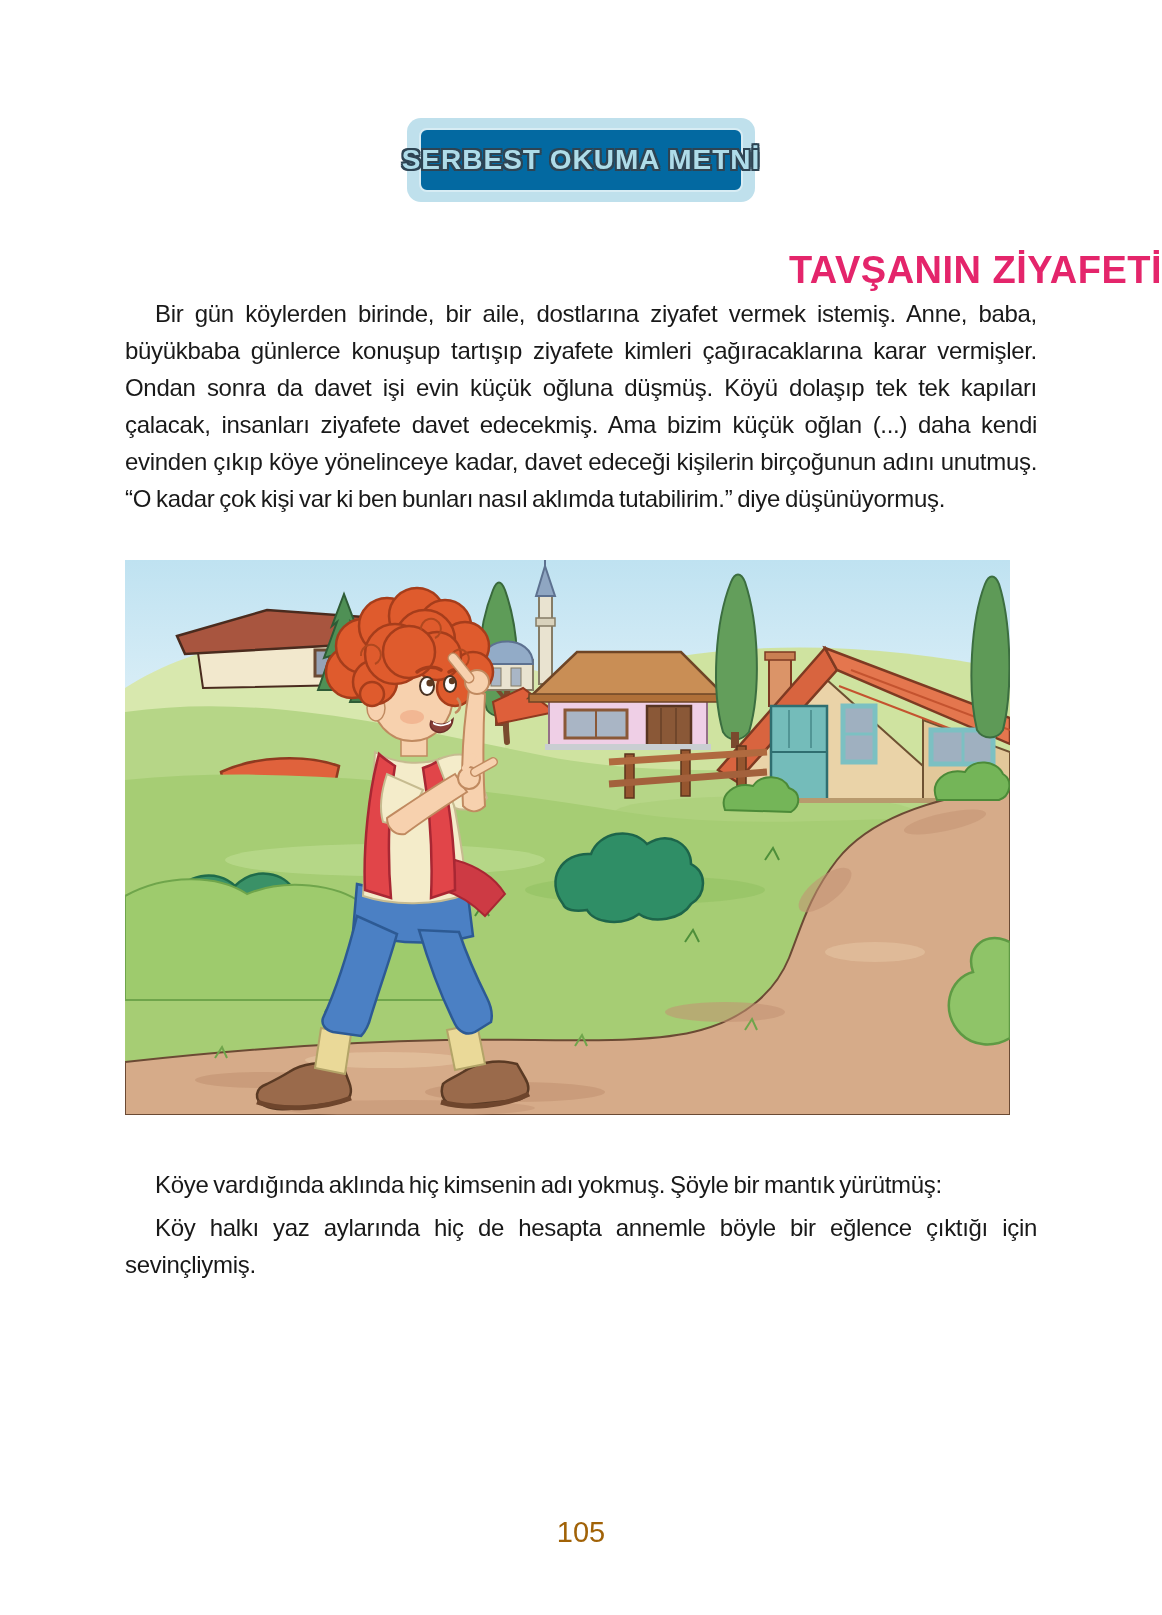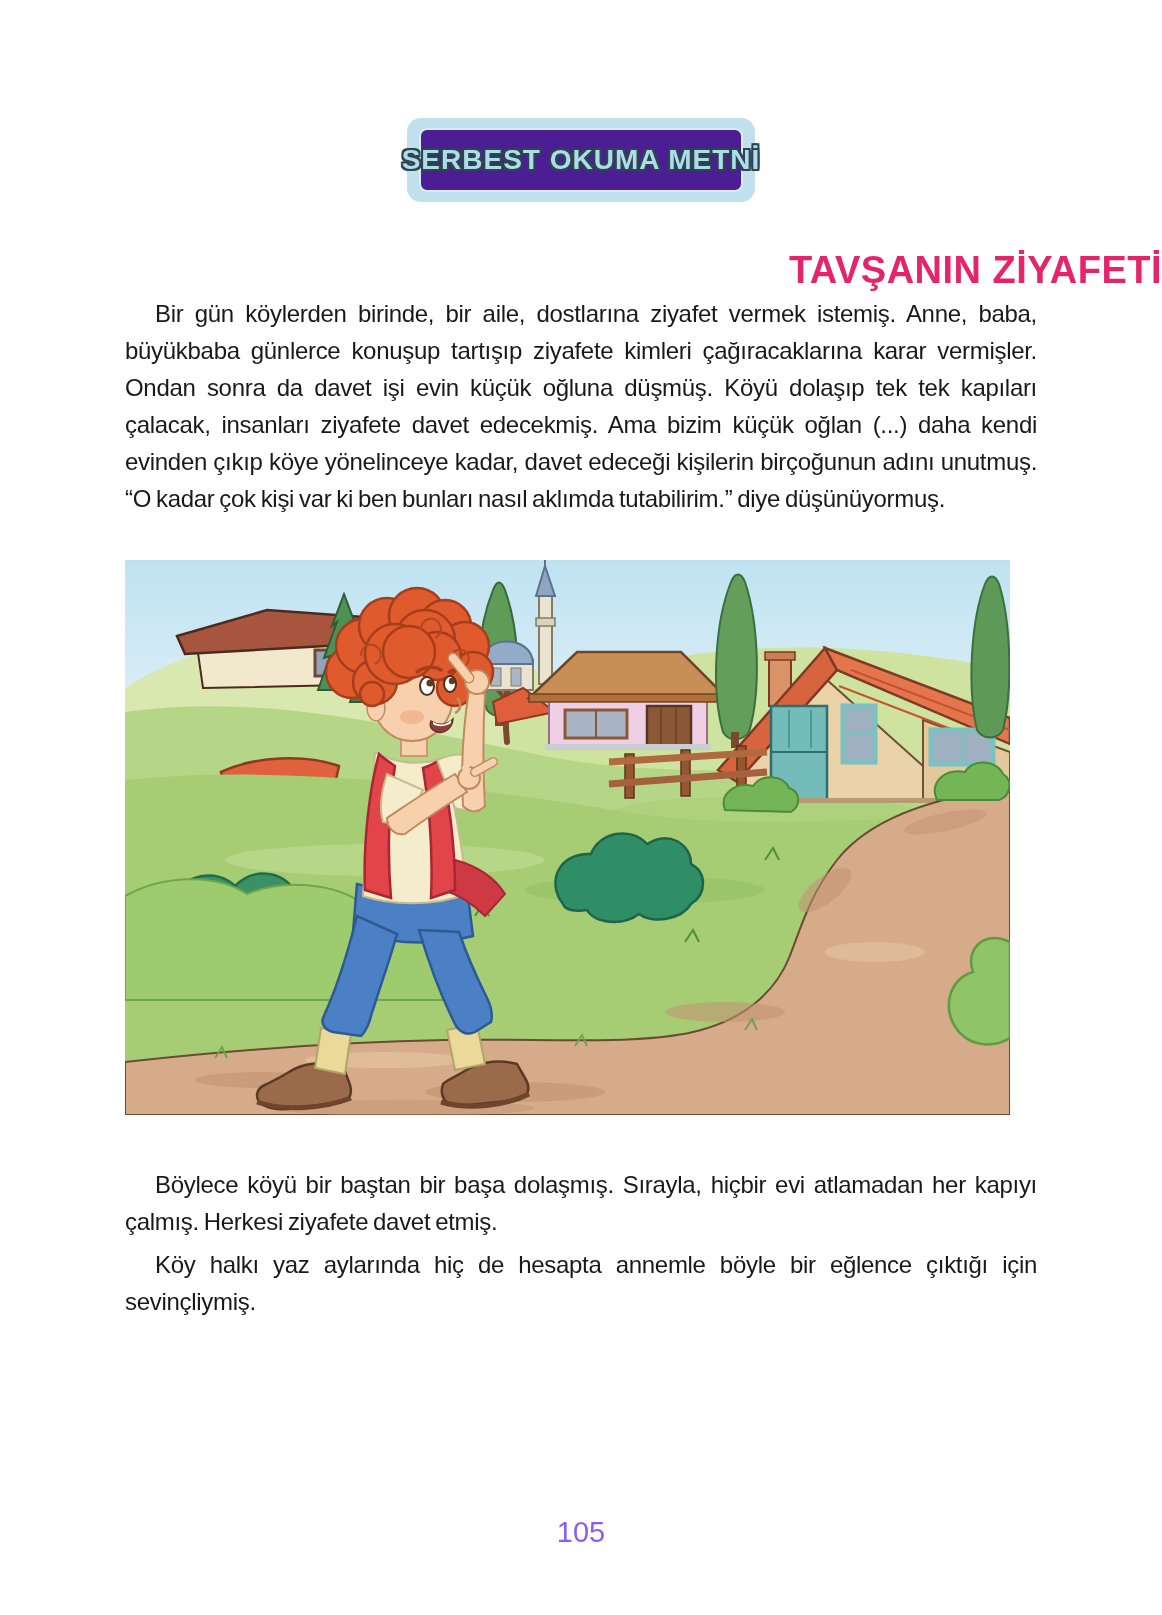--- a/index.html
+++ b/index.html
@@ -8,21 +8,21 @@
     position:relative;width:1162px;height:1615px;background:#ffffff;
     font-family:"Liberation Sans",sans-serif;color:#1b1b1b;overflow:hidden;
   }
   
   .badge{
     position:absolute;top:118px;left:50%;transform:translateX(-50%);
     width:348px;height:84px;background:#bfe0ec;border-radius:14px;
     padding:10px 12px;box-sizing:border-box;
   }
   .badge-inner{
-    width:100%;height:100%;background:#4c1d95;border-radius:8px;
+    width:100%;height:100%;background:#0369a1;border-radius:8px;
     border:2px solid #d7ecf4;box-sizing:border-box;
     display:flex;align-items:center;justify-content:center;
   }
   .badge-text{
     font-size:28px;font-weight:bold;letter-spacing:1px;color:#aedce9;white-space:nowrap;
     text-shadow:-2px -2px 0 #2e4453,2px -2px 0 #2e4453,-2px 2px 0 #2e4453,2px 2px 0 #2e4453,
                 -2px 0 0 #2e4453,2px 0 0 #2e4453,0 -2px 0 #2e4453,0 2px 0 #2e4453;
   }
   
   .title{
@@ -37,21 +37,21 @@
   }
   .para-lead{top:295px;}
   .para-rest{top:1166px;}
   .para-lead p,.para-rest p{margin:0 0 6px 0;text-indent:30px;}
   
   .illus{position:absolute;top:560px;left:125px;width:885px;height:555px;}
   .illus svg{display:block;width:885px;height:555px;}
   
   .page-num{
     position:absolute;top:1516px;left:0;width:100%;text-align:center;
-    font-size:29px;color:#8b5cf6;
+    font-size:29px;color:#a16207;
   }
 </style>
 </head>
 <body>
 
 <div class="page">
 
   <div class="badge">
     <div class="badge-inner">
       <span class="badge-text">SERBEST OKUMA METNİ</span>
@@ -267,18 +267,18 @@
         <path d="M350,212 L368,202" stroke="#c08a60" stroke-width="10" stroke-linecap="round"></path>
         <path d="M350,212 L368,202" stroke="#f7d1ae" stroke-width="7" stroke-linecap="round"></path>
         <path d="M340,208 L348,197" stroke="#f7d1ae" stroke-width="6" stroke-linecap="round"></path>
       </g>
 
       <path d="M90,498 l7,-11 5,11 M450,486 l7,-11 5,11 M620,470 l7,-11 5,11" stroke="#6fa54b" stroke-width="2" fill="none"></path>
     </svg>
   </div>
 
   <div class="para-rest">
-    <p>Böylece köyü bir baştan bir başa dolaşmış. Sırayla, hiçbir evi atlamadan her kapıyı çalmış. Herkesi ziyafete davet etmiş.</p>
+    <p>Köye vardığında aklında hiç kimsenin adı yokmuş. Şöyle bir mantık yürütmüş:</p>
     <p>Köy halkı yaz aylarında hiç de hesapta annemle böyle bir eğlence çıktığı için sevinçliymiş.</p>
   </div>
 
   <div class="page-num">105</div>
 </div>
 
 </body></html>

